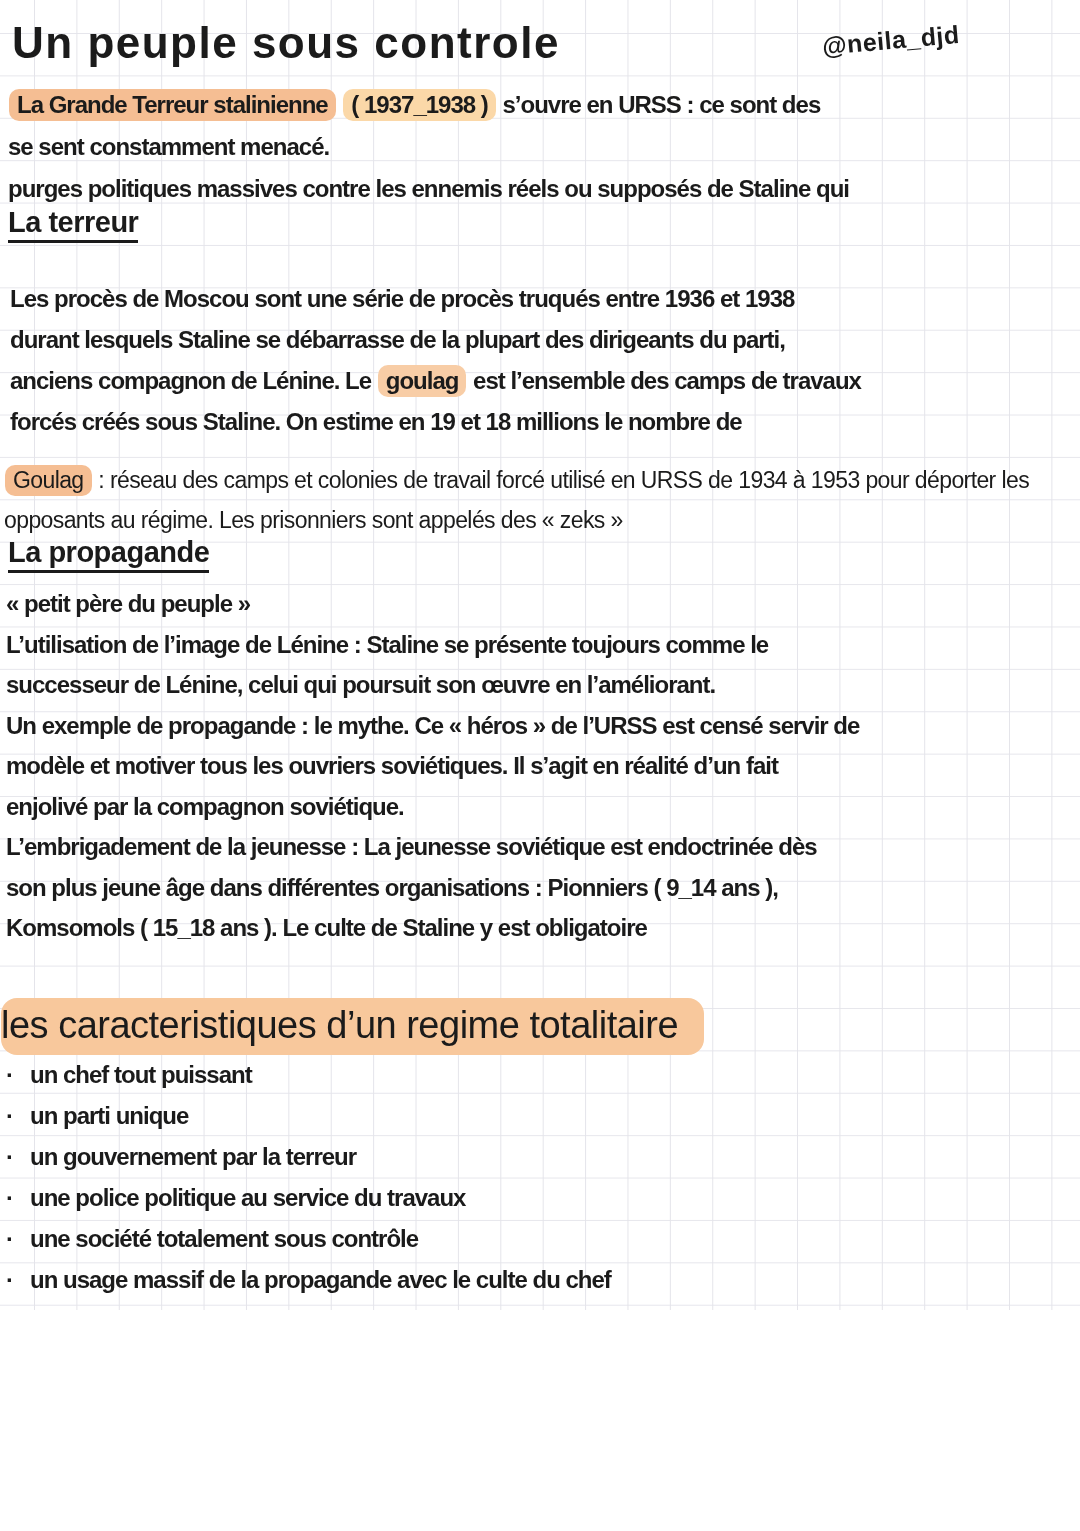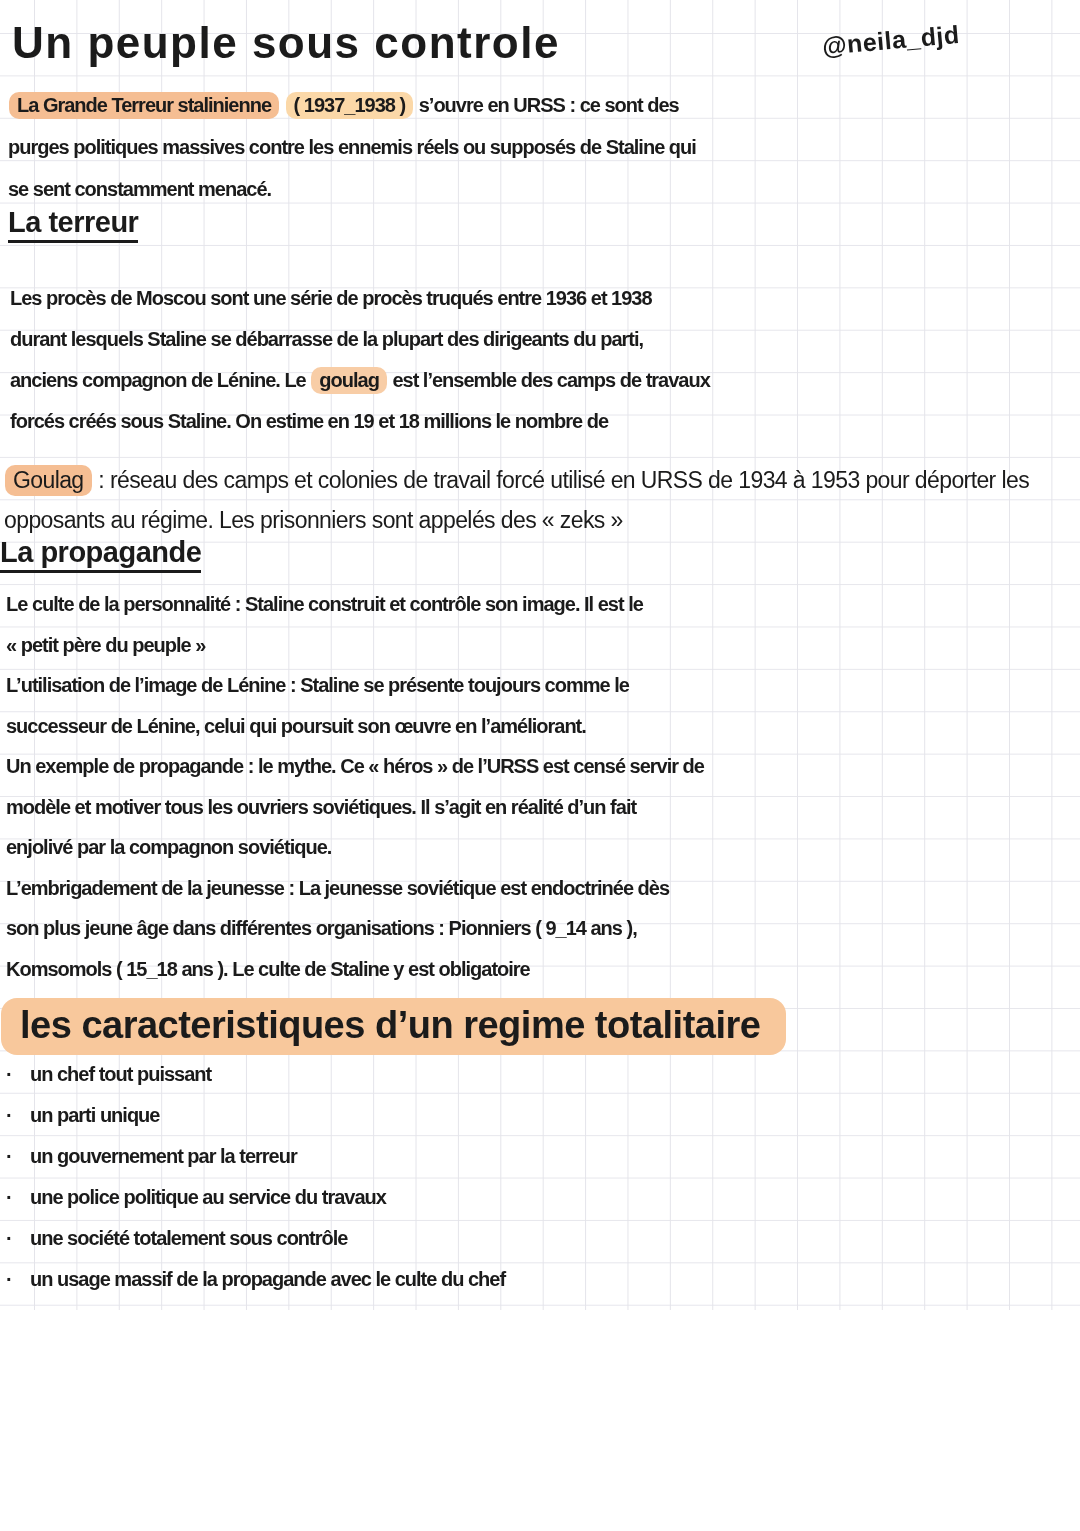--- a/index.html
+++ b/index.html
@@ -23,55 +23,55 @@
     font-size:44px;font-weight:700;letter-spacing:1.5px;white-space:nowrap;
   }
   .handle{
     position:absolute;top:26px;left:822px;
     font-size:25px;font-weight:700;letter-spacing:.5px;
     transform:rotate(-5deg);white-space:nowrap;
   }
   .block{position:absolute;}
   .line{
     white-space:nowrap;
-    font-size:20px;font-weight:700;letter-spacing:-1px;
+    font-size:24px;font-weight:700;letter-spacing:-1px;
     line-height:42px;
   }
   .intro{top:84px;left:8px;}
   .para-terreur{top:250px;left:10px;margin-top:28px;}
   .para-terreur .line{line-height:41px;}
   .def{top:460px;left:4px;}
   .def .line{
     font-weight:400;font-size:23px;letter-spacing:-.6px;line-height:40px;
   }
   .section-heading{
     position:absolute;margin:0;
     font-size:29px;font-weight:700;letter-spacing:-.5px;white-space:nowrap;
     border-bottom:3px solid #1b1b1b;padding-bottom:1px;display:inline-block;
   }
   .h-terreur{top:206px;left:8px;}
-  .h-propagande{top:536px;left:0;}
+  .h-propagande{top:536px;left:8px;}
   .para-propagande{top:584px;left:6px;}
   .para-propagande .line{line-height:40.5px;letter-spacing:-1px;}
   .hl{
     border-radius:10px;
     padding:2px 8px 3px 8px;
     margin:0 1px;
   }
   .hl-strong{background:#f5be93;}
   .hl-soft{background:#fbd8a8;}
   .hl-mid{background:#f8cda6;}
   .big-heading{
     position:absolute;top:998px;left:0;margin:0;white-space:nowrap;
   }
   .big-heading .hl{
     display:inline-block;
-    font-size:38px;font-weight:700;letter-spacing:-.5px;
+    font-size:38px;font-weight:400;letter-spacing:-.5px;
     background:#f8c89c;border-radius:16px;
-    padding:6px 26px 8px 19px;
+    padding:6px 26px 8px 0;
   }
   .bullets{top:1054px;left:6px;}
   .bullet{line-height:41px;}
   .bullet .marker{
     display:inline-block;width:24px;
     font-weight:700;
   }
 </style>
 </head>
 <body>
@@ -80,42 +80,41 @@
 
   <h1 class="title">Un peuple sous controle</h1>
   <div class="handle">@neila_djd</div>
 
   <div class="block intro">
     <div class="line">
       <span class="hl hl-strong">La Grande Terreur stalinienne</span>
       <span class="hl hl-soft">( 1937_1938 )</span>
       <span>s’ouvre en URSS : ce sont des</span>
     </div>
+    <div class="line">se sent constamment menacé.</div>
     <div class="line">purges politiques massives contre les ennemis réels ou supposés de Staline qui</div>
-    <div class="line">se sent constamment menacé.</div>
   </div>
 
   <h2 class="section-heading h-terreur">La terreur</h2>
 
   <div class="block para-terreur">
     <div class="line">Les procès de Moscou sont une série de procès truqués entre 1936 et 1938</div>
     <div class="line">durant lesquels Staline se débarrasse de la plupart des dirigeants du parti,</div>
     <div class="line"><span>anciens compagnon de Lénine. Le </span><span class="hl hl-mid">goulag</span><span> est l’ensemble des camps de travaux</span></div>
     <div class="line">forcés créés sous Staline. On estime en 19 et 18 millions le nombre de</div>
   </div>
 
   <div class="block def">
     <div class="line"><span class="hl hl-strong">Goulag</span><span> : réseau des camps et colonies de travail forcé utilisé en URSS de 1934 à 1953 pour déporter les</span></div>
     <div class="line">opposants au régime. Les prisonniers sont appelés des « zeks »</div>
   </div>
 
   <h2 class="section-heading h-propagande">La propagande</h2>
 
   <div class="block para-propagande">
-    <div class="line">Le culte de la personnalité : Staline construit et contrôle son image. Il est le</div>
     <div class="line">« petit père du peuple »</div>
     <div class="line">L’utilisation de l’image de Lénine : Staline se présente toujours comme le</div>
     <div class="line">successeur de Lénine, celui qui poursuit son œuvre en l’améliorant.</div>
     <div class="line">Un exemple de propagande : le mythe. Ce « héros » de l’URSS est censé servir de</div>
     <div class="line">modèle et motiver tous les ouvriers soviétiques. Il s’agit en réalité d’un fait</div>
     <div class="line">enjolivé par la compagnon soviétique.</div>
     <div class="line">L’embrigadement de la jeunesse : La jeunesse soviétique est endoctrinée dès</div>
     <div class="line">son plus jeune âge dans différentes organisations : Pionniers ( 9_14 ans ),</div>
     <div class="line">Komsomols ( 15_18 ans ). Le culte de Staline y est obligatoire</div>
   </div>

